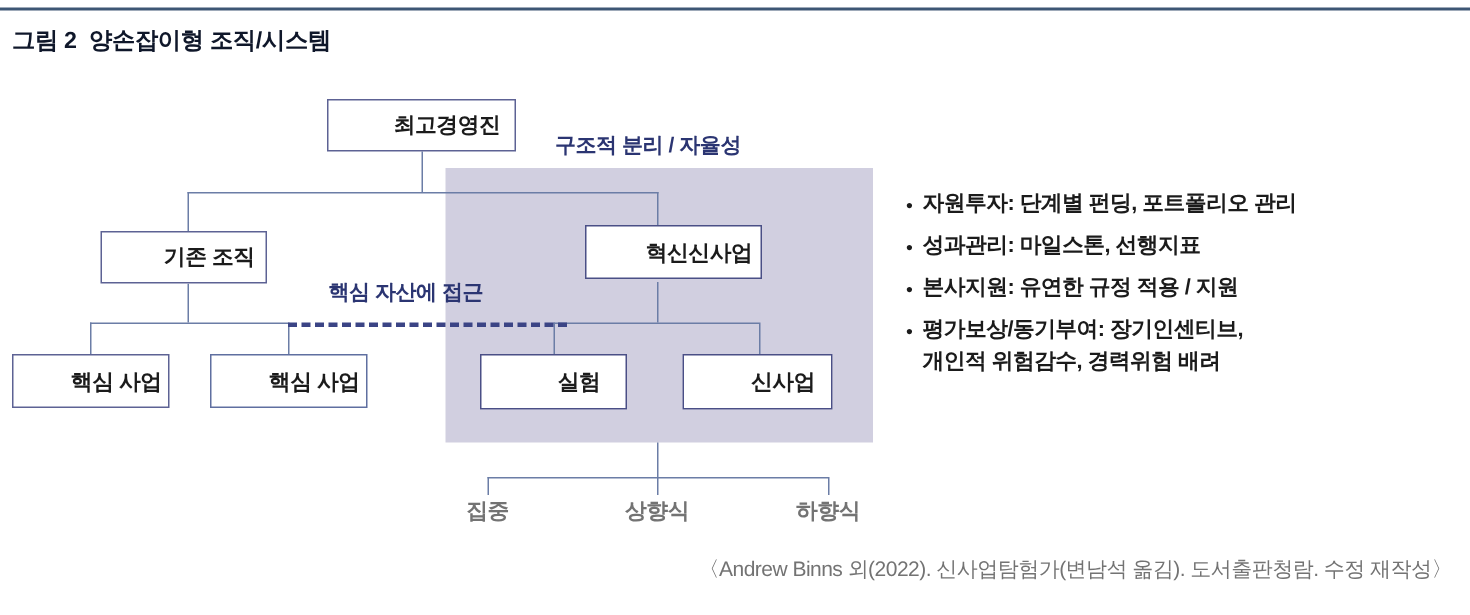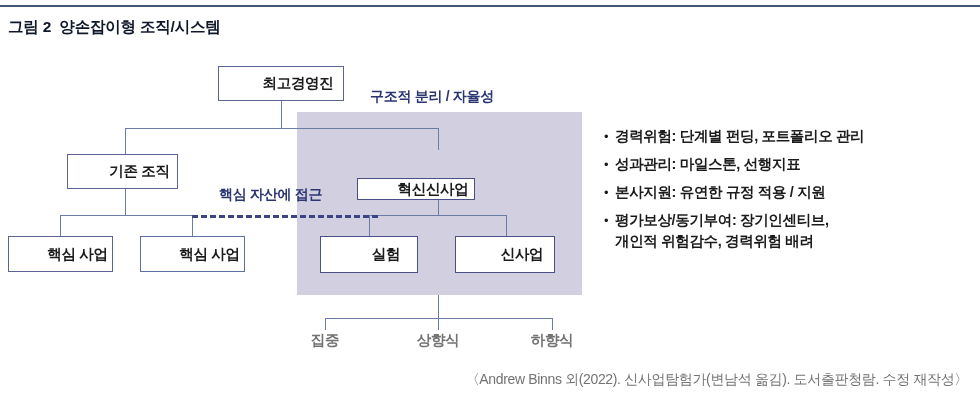--- a/index.html
+++ b/index.html
@@ -184,40 +184,40 @@
     <div class="dashline" style="left:192px; top:215px; width:186px;"></div>
 
     <div class="nbox" style="left:218px; top:66px; width:126px; height:35px;">최고경영진</div>
 
     <div class="nbox" style="left:67px; top:154px; width:111px; height:35px;">기존 조직</div>
 
     <div class="nbox" style="left:8px; top:236px; width:105px; height:36px;">핵심 사업</div>
 
     <div class="nbox blue" style="left:140px; top:236px; width:105px; height:36px;">핵심 사업</div>
 
-    <div class="nbox dark" style="left:357px; top:150px; width:118px; height:22px;margin-top:28px;">혁신신사업</div>
+    <div class="nbox dark" style="left:390px; top:150px; width:118px; height:36px;">혁신신사업</div>
 
     <div class="nbox dark" style="left:320px; top:236px; width:98px; height:37px;">실험</div>
 
     <div class="nbox dark" style="left:455px; top:236px; width:100px; height:37px;">신사업</div>
 
     <div class="caplabel" style="left:370px; top:88px;">구조적 분리 / 자율성</div>
 
     <div class="caplabel" style="left:219px; top:186px;">핵심 자산에 접근</div>
 
     <div class="btmlabel" style="left:325px; top:331px;">집중</div>
     <div class="btmlabel" style="left:438px; top:331px;">상향식</div>
     <div class="btmlabel" style="left:552px; top:331px;">하향식</div>
 
   </div>
 
   <div id="bullets">
     <div class="bullet-row">
       <span class="bullet-dot">•</span>
-      <span class="bullet-text">경력위험: 단계별 펀딩, 포트폴리오 관리</span>
+      <span class="bullet-text">자원투자: 단계별 펀딩, 포트폴리오 관리</span>
     </div>
     <div class="bullet-row">
       <span class="bullet-dot">•</span>
       <span class="bullet-text">성과관리: 마일스톤, 선행지표</span>
     </div>
     <div class="bullet-row">
       <span class="bullet-dot">•</span>
       <span class="bullet-text">본사지원: 유연한 규정 적용 / 지원</span>
     </div>
     <div class="bullet-row">

